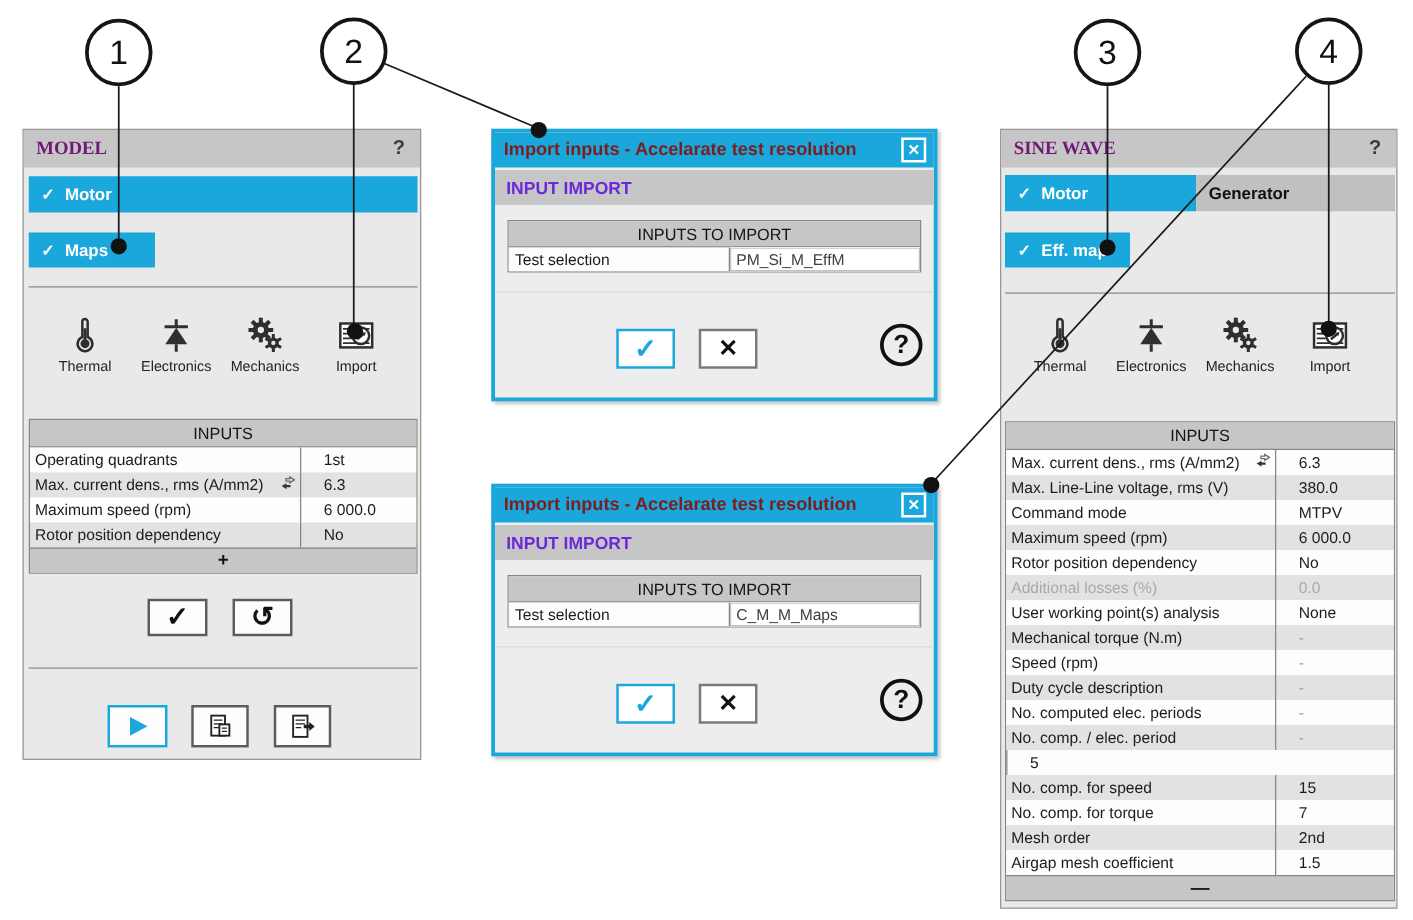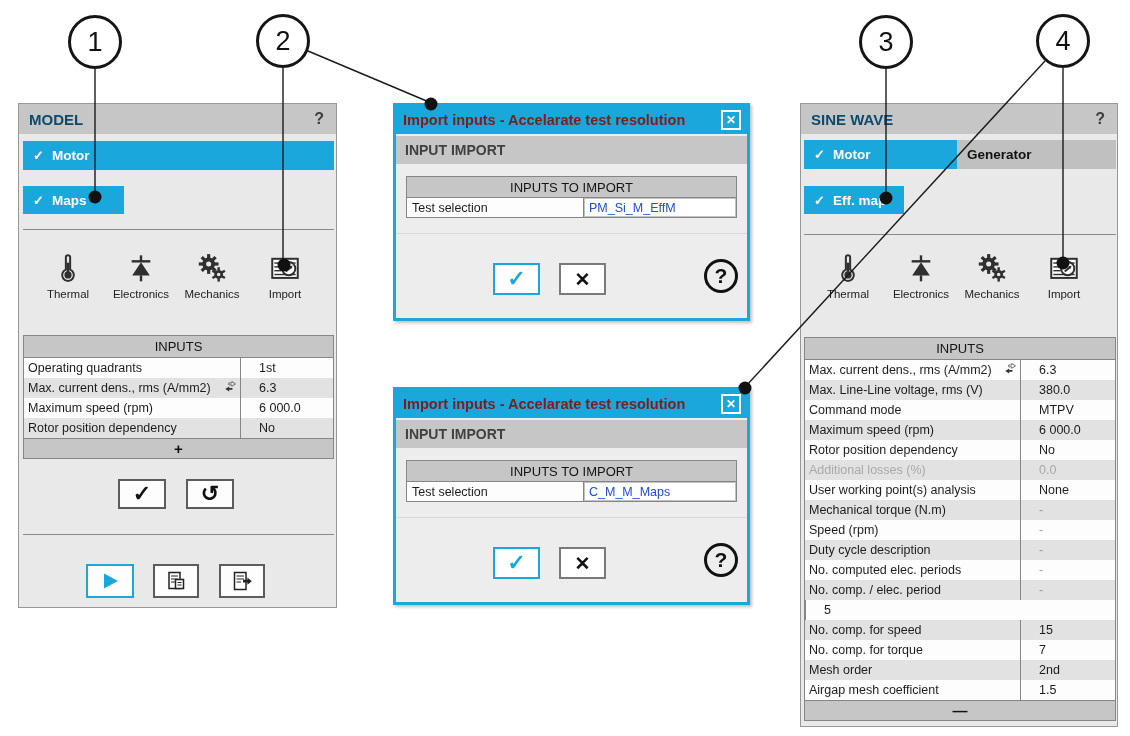--- a/index.html
+++ b/index.html
@@ -9,21 +9,21 @@
   
   .callout { position:absolute; width:54px; height:54px; border:3px solid #151515;
     border-radius:50%; background:#fff; display:flex; align-items:center; justify-content:center;
     font-size:27px; color:#111; z-index:40; }
   #lines { position:absolute; left:0; top:0; z-index:35; pointer-events:none; }
 
   
   .panel { position:absolute; background:#e9e9e9; border:1px solid #979797; z-index:10; }
   .p-header { position:absolute; left:0; top:0; right:0; height:30px; background:#c6c6c6;
     display:flex; align-items:center; padding:0 12px 0 10px; }
-  .p-title { font-weight:bold; font-size:15px; color:#0c4a6e; flex:1; }
+  .p-title { font-weight:bold; font-size:15px; color:#701a75; flex:1;font-family:Liberation Serif, serif; }
   .p-help { font-weight:bold; font-size:16px; color:#3d3d3d; }
   .blue-btn { position:absolute; background:#1aa7dc; color:#fff; font-weight:bold;
     font-size:13.5px; display:flex; align-items:center; padding-left:10px; }
   .blue-btn .chk { margin-right:8px; font-size:13px; }
   .gray-tab { position:absolute; background:#c0c0c0; color:#111; font-weight:bold;
     font-size:13.5px; display:flex; align-items:center; padding-left:10px; }
   .sep { position:absolute; height:1px; background:#8a8a8a; }
 
   .icon-block { position:absolute; height:66px; display:flex; flex-direction:column;
     align-items:center; justify-content:flex-start; }
@@ -53,27 +53,27 @@
   .glyph-reset { font-size:22px; font-weight:bold; color:#111; line-height:1; }
 
   
   .dialog { position:absolute; left:393px; width:357px; height:218px; background:#ededed;
     border:3px solid #1aa7dc; z-index:20; box-shadow:2px 2px 3px rgba(0,0,0,.25); }
   .d-title { position:absolute; left:0; top:0; right:0; height:28px; background:#1aa7dc;
     color:#7f1d1d; font-weight:bold; font-size:14.5px; display:flex; align-items:center; padding-left:7px; }
   .d-close { position:absolute; top:4px; right:6px; width:20px; height:20px; border:2px solid #fff;
     display:flex; align-items:center; justify-content:center; color:#fff; font-size:12px; font-weight:bold; cursor:pointer; }
   .d-section { position:absolute; left:0; top:30px; right:0; height:28px; background:#c6c6c6;
-    display:flex; align-items:center; padding-left:9px; font-weight:bold; font-size:14px; color:#404040; }
+    display:flex; align-items:center; padding-left:9px; font-weight:bold; font-size:14px; color:#6d28d9; }
   .d-tbl { position:absolute; left:10px; top:70px; width:331px; border:1px solid #868686; background:#fdfdfd; }
   .d-tbl .t-head { height:21px; }
   .d-tbl .t-row { height:19px; background:#fdfdfd; }
   .d-tbl .t-label { padding-left:5px; }
   .d-tbl .t-val-input { width:153px; border-left:1px solid #868686; background:#fff;
-    box-shadow: inset 0 0 0 1px #c2c2c2; color:#1d4ed8; font-size:12.5px;
+    box-shadow: inset 0 0 0 1px #c2c2c2; color:#404040; font-size:12.5px;
     display:flex; align-items:center; padding-left:5px; }
   .d-sep { position:absolute; left:0; right:0; top:127px; height:1px; background:#d9d9d9; }
   .d-btn { position:absolute; top:157px; width:47px; height:32px; background:#fff;
     display:flex; align-items:center; justify-content:center; cursor:pointer; }
   .d-btn.ok { left:97px; border:2px solid #1aa7dc; color:#1aa7dc; font-size:22px; font-weight:bold; }
   .d-btn.cancel { left:163px; border:2px solid #7a7a7a; color:#111; font-size:19px; font-weight:bold; }
   .q-circle { position:absolute; right:9px; top:153px; width:34px; height:34px; border:3px solid #111;
     border-radius:50%; display:flex; align-items:center; justify-content:center;
     font-weight:bold; font-size:21px; color:#111; }
 </style>

